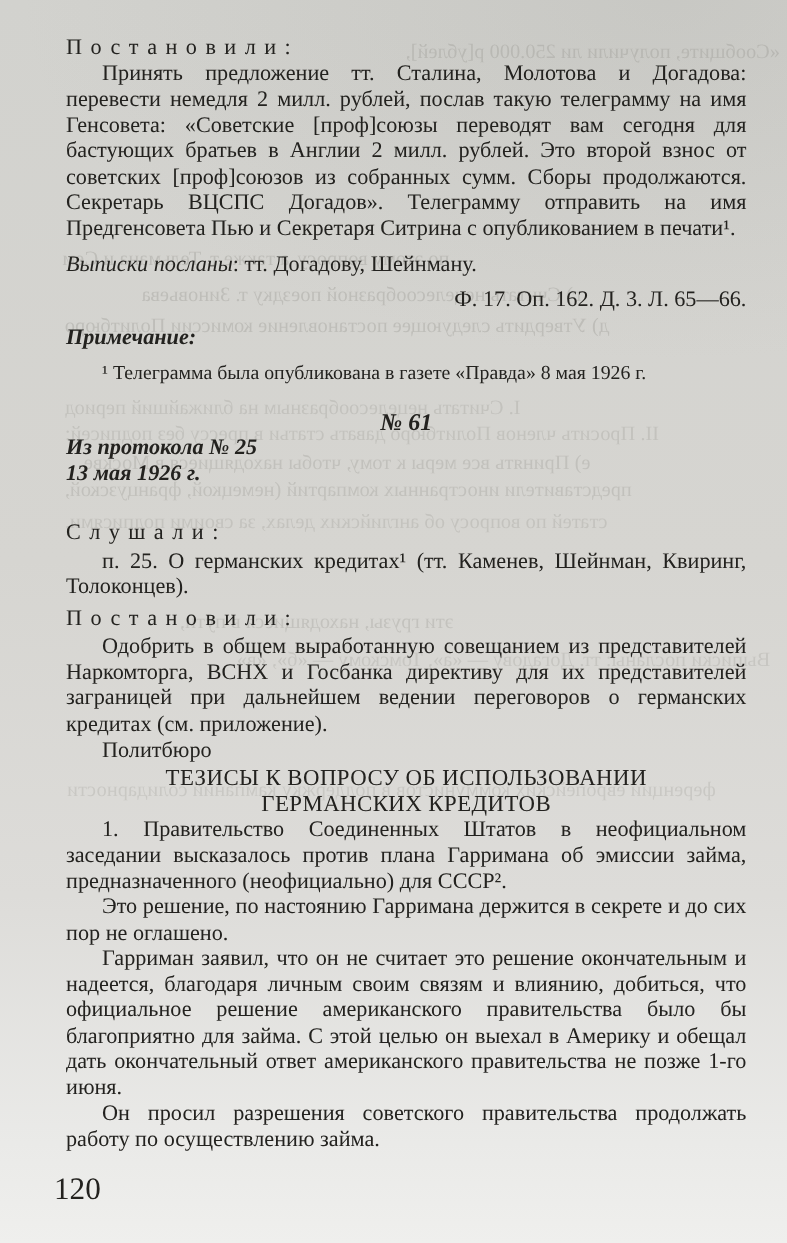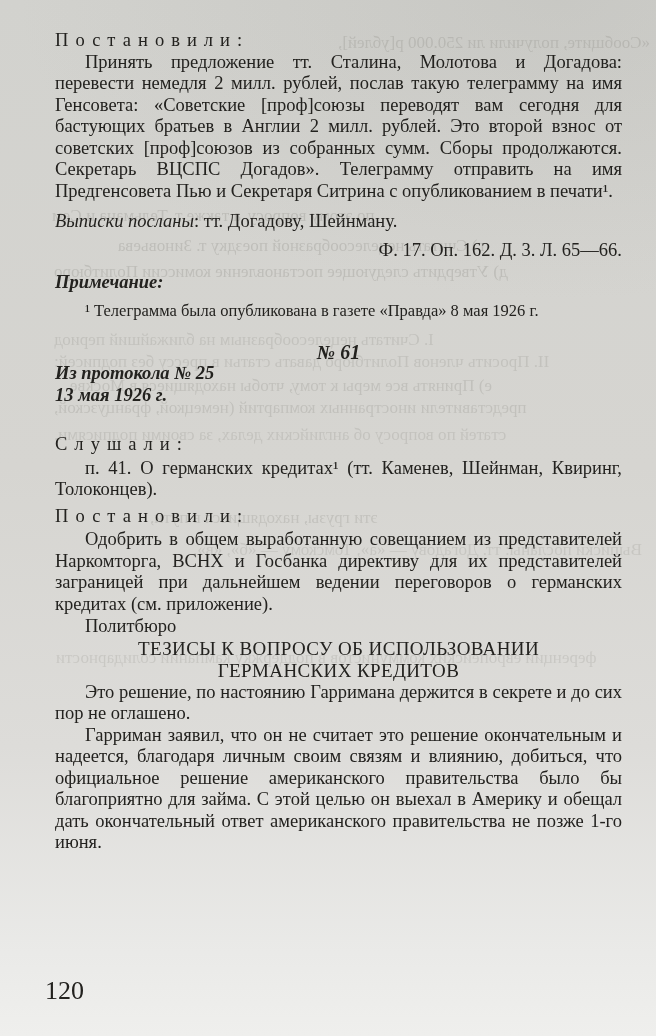--- a/index.html
+++ b/index.html
@@ -100,29 +100,31 @@
 
     <p class="b note-h">Примечание:</p>
     <p class="footnote ind">¹ Телеграмма была опубликована в газете «Правда» 8 мая 1926 г.</p>
 
     <p class="b center doc-num">№ 61</p>
 
     <p class="b protocol">Из протокола № 25</p>
     <p class="b">13 мая 1926 г.</p>
 
     <p class="spaced heard-h">Слушали:</p>
-    <p class="just ind heard">п. 41. О германских кредитах¹ (тт. Каменев, Шейнман, Квиринг, Толоконцев).</p>
+    <p class="just ind heard">п. 25. О германских кредитах¹ (тт. Каменев, Шейнман, Квиринг, Толоконцев).</p>
 
     <p class="spaced resolved-h2">Постановили:</p>
     <p class="just ind resolution2">Одобрить в общем выработанную совещанием из представителей Наркомторга, ВСНХ и Госбанка директиву для их представителей заграницей при дальнейшем ведении переговоров о германских кредитах (см. приложение).</p>
 
     <p class="ind appendix">Политбюро</p>
     <p class="center title">ТЕЗИСЫ К ВОПРОСУ ОБ ИСПОЛЬЗОВАНИИ</p>
     <p class="center title">ГЕРМАНСКИХ КРЕДИТОВ</p>
 
+    <p class="just ind thesis">1. Правительство Соединенных Штатов в неофициальном заседании высказалось против плана Гарримана об эмиссии займа, предназначенного (неофициально) для СССР².</p>
     <p class="just ind thesis">Это решение, по настоянию Гарримана держится в секрете и до сих пор не оглашено.</p>
     <p class="just ind thesis">Гарриман заявил, что он не считает это решение окончательным и надеется, благодаря личным своим связям и влиянию, добиться, что официальное решение американского правительства было бы благоприятно для займа. С этой целью он выехал в Америку и обещал дать окончательный ответ американского правительства не позже 1-го июня.</p>
+    <p class="just ind thesis">Он просил разрешения советского правительства продолжать работу по осуществлению займа.</p>
 
   </div>
 
   <div class="page-number">120</div>
 
 </div>
 
 </body></html>

